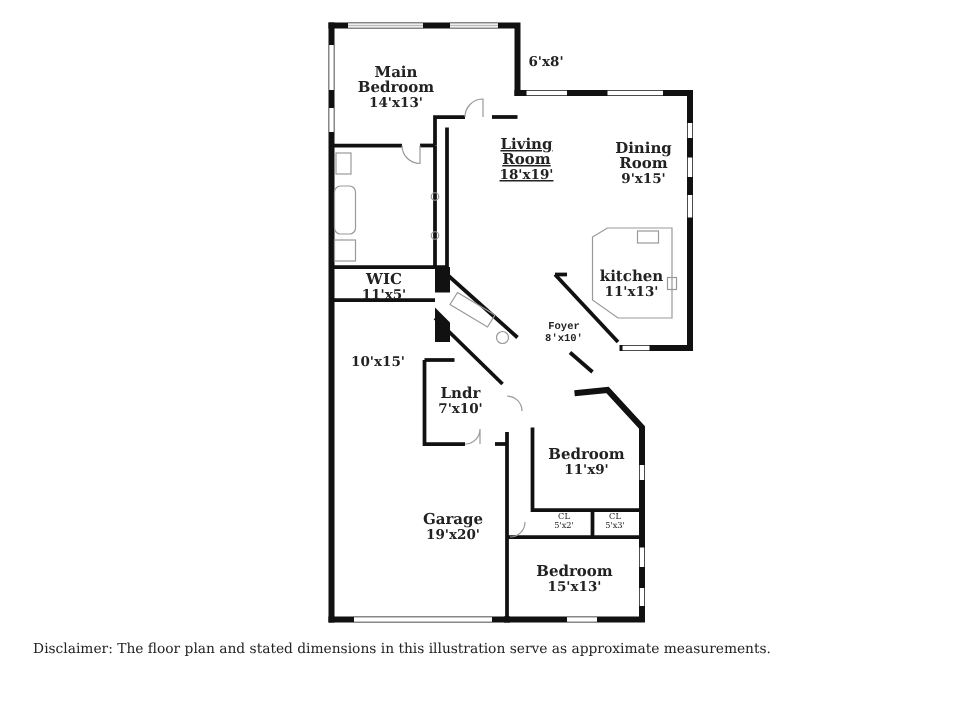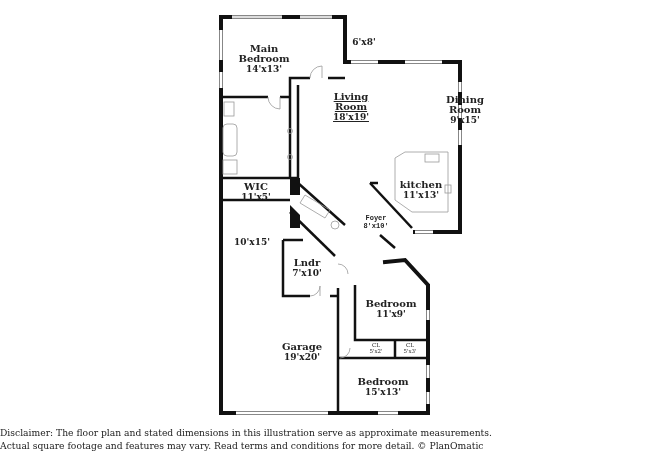--- a/index.html
+++ b/index.html
@@ -3,21 +3,21 @@
   <meta charset="utf-8">
   <style>
     html, body { margin: 0; padding: 0; background: #ffffff; }
     body { width: 650px; height: 473px; position: relative; overflow: hidden; font-family: "DejaVu Serif", "Liberation Serif", serif; }
     #plan { position: absolute; left: 0; top: 0; width: 650px; height: 473px; }
     .room-label { position: absolute; text-align: center; font-family: "DejaVu Serif", "Liberation Serif", serif; font-weight: bold; color: #222; line-height: 10px; transform: translateX(-50%); white-space: nowrap; }
     .room-label .nm { display: block; font-size: 10px; }
     .room-label .dim { display: block; font-size: 9px; }
     .room-label.small .nm, .room-label.small .dim { font-size: 7px; line-height: 8px; font-family: Liberation Mono, monospace; }
     .room-label.tiny .nm, .room-label.tiny .dim { font-size: 5.5px; line-height: 6px; font-weight: normal; }
-    .disclaimer { position: absolute; left: 0; width: 514px; top: 426px; text-align: left; font-family: "DejaVu Serif", "Liberation Serif", serif; font-size: 9.2px; color: #222; line-height: 13px; }
+    .disclaimer { position: absolute; left: 0; width: 514px; top: 426px; text-align: right; font-family: "DejaVu Serif", "Liberation Serif", serif; font-size: 9.2px; color: #222; line-height: 13px; }
   </style>
 </head>
 <body>
 
 <svg id="plan" viewBox="0 0 650 473" xmlns="http://www.w3.org/2000/svg">
   <g fill="none" stroke="#111" stroke-width="4" stroke-linecap="square">
 
     <polyline points="221,17 345,17 345,62"></polyline>
     <polyline points="221,17 221,413"></polyline>
 
@@ -100,21 +100,21 @@
   <span class="dim">14'x13'</span>
 </div>
 <div class="room-label" style="left:320px; top:37px;margin-left:44px;">
   <span class="dim">6'x8'</span>
 </div>
 <div class="room-label" style="left:351px; top:92px;text-decoration:underline;">
   <span class="nm">Living</span>
   <span class="nm">Room</span>
   <span class="dim">18'x19'</span>
 </div>
-<div class="room-label" style="left:429px; top:95px;margin-left:36px;">
+<div class="room-label" style="left:429px; top:95px;">
   <span class="nm">Dining</span>
   <span class="nm">Room</span>
   <span class="dim">9'x15'</span>
 </div>
 <div class="room-label" style="left:421px; top:180px;">
   <span class="nm">kitchen</span>
   <span class="dim">11'x13'</span>
 </div>
 <div class="room-label" style="left:256px; top:182px;">
   <span class="nm">WIC</span>
@@ -147,14 +147,13 @@
   <span class="nm">Garage</span>
   <span class="dim">19'x20'</span>
 </div>
 <div class="room-label" style="left:383px; top:377px;">
   <span class="nm">Bedroom</span>
   <span class="dim">15'x13'</span>
 </div>
 
 <div class="disclaimer">
   <div>Disclaimer: The floor plan and stated dimensions in this illustration serve as approximate measurements.</div>
-  <div>Actual square footage and features may vary. Read terms and conditions for more detail. © PlanOmatic</div>
 </div>
 
 </body></html>

